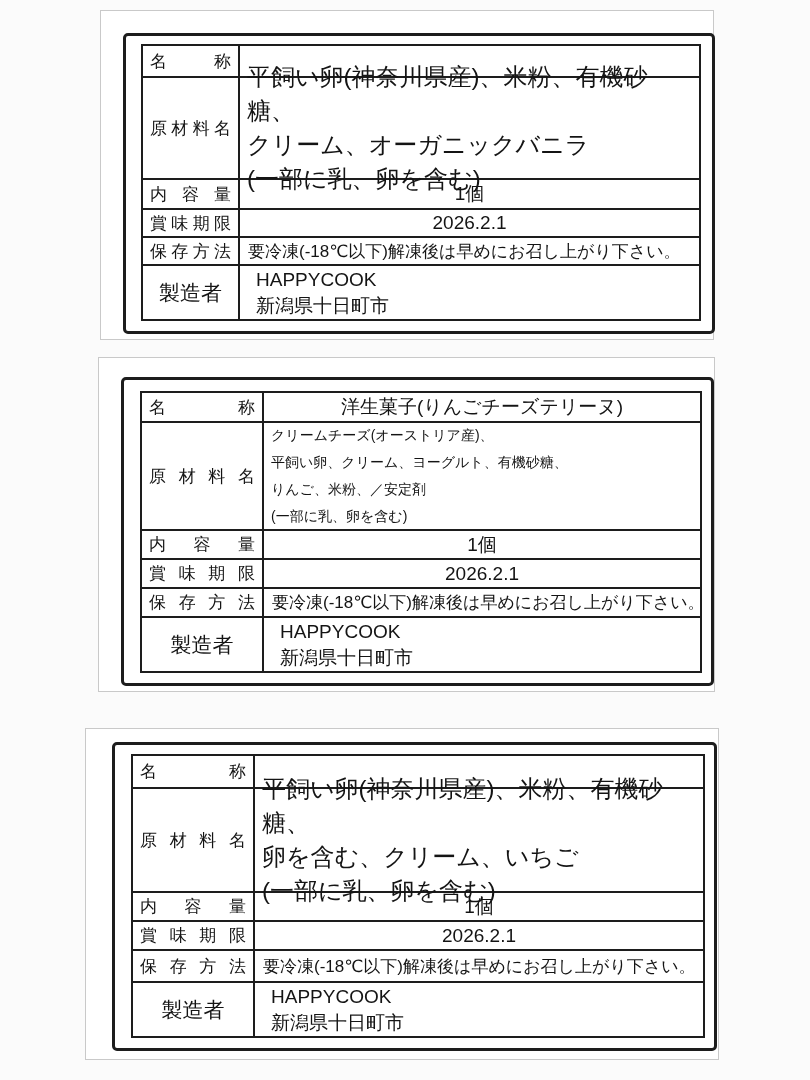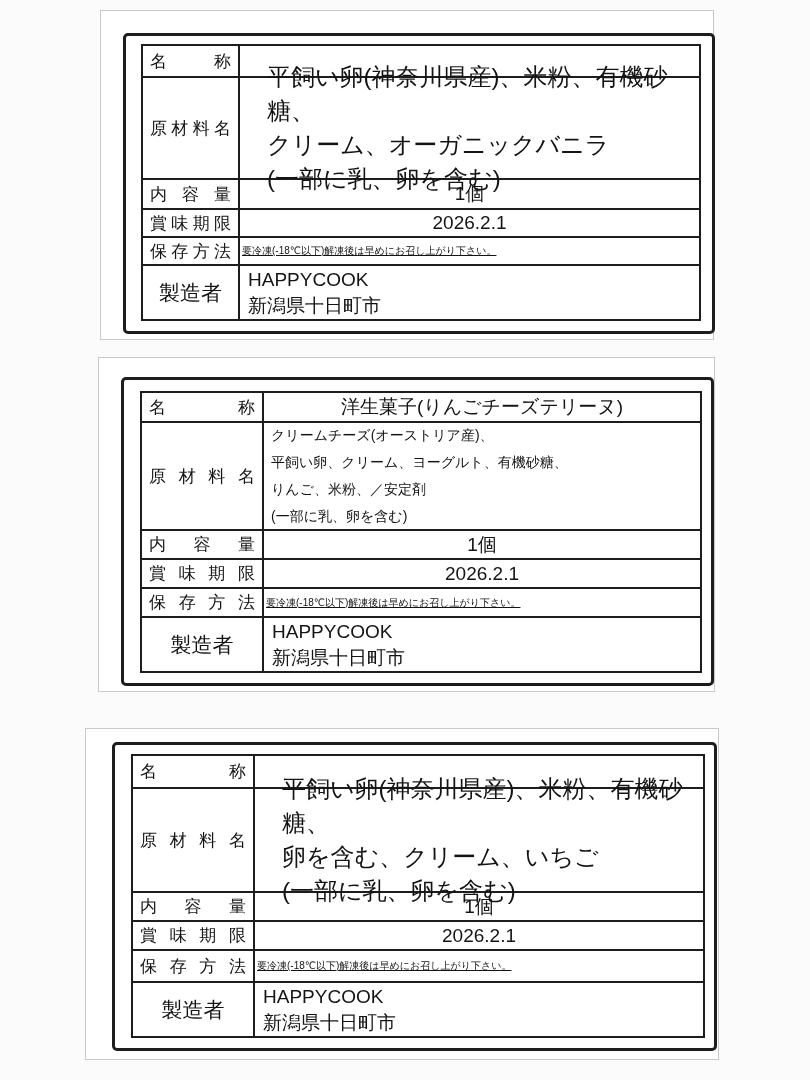--- a/index.html
+++ b/index.html
@@ -18,25 +18,25 @@
   .lbl{
     width:var(--lblw);flex:0 0 var(--lblw);
     border-right:2px solid #1d1d1d;
     padding:0 7px;font-size:17px;letter-spacing:0;
   }
   .spread{justify-content:space-between;}
   .val{flex:1;font-size:19px;padding:0 4px;min-width:0;}
   .center{justify-content:center;}
   .name-val{font-size:19px;}
   .ingr{flex-direction:column;align-items:flex-start;justify-content:center;padding-left:7px;}
-  .ingr-big{font-size:24px;line-height:34px;margin-left:20px;}
+  .ingr-big{font-size:24px;line-height:34px;}
   .ingr-small{font-size:14px;line-height:27px;}
   .maker-lbl{font-size:21px;justify-content:center;padding:0 4px;}
-  .maker-val{flex-direction:column;align-items:flex-start;justify-content:center;font-size:19px;line-height:26px;padding-left:8px;}
-  .storage-val{font-size:10px;padding:0 2px;white-space:nowrap;overflow:hidden;text-decoration:underline;}
+  .maker-val{flex-direction:column;align-items:flex-start;justify-content:center;font-size:19px;line-height:26px;padding-left:16px;}
+  .storage-val{font-size:17px;padding:0 8px;white-space:nowrap;overflow:hidden;}
 
   
   .c1{left:100px;top:10px;width:614px;height:330px;}
   .c1 .frame{left:22px;top:22px;width:592px;height:301px;}
   .c1 .tbl{left:15px;top:8px;width:556px;--lblw:97px;}
   .c1 .r-name{height:30px}.c1 .r-ingr{height:102px}.c1 .r-cont{height:30px}
   .c1 .r-exp{height:28px}.c1 .r-stor{height:28px}.c1 .r-maker{height:55px}
 
   
   .c2{left:98px;top:357px;width:617px;height:335px;}

